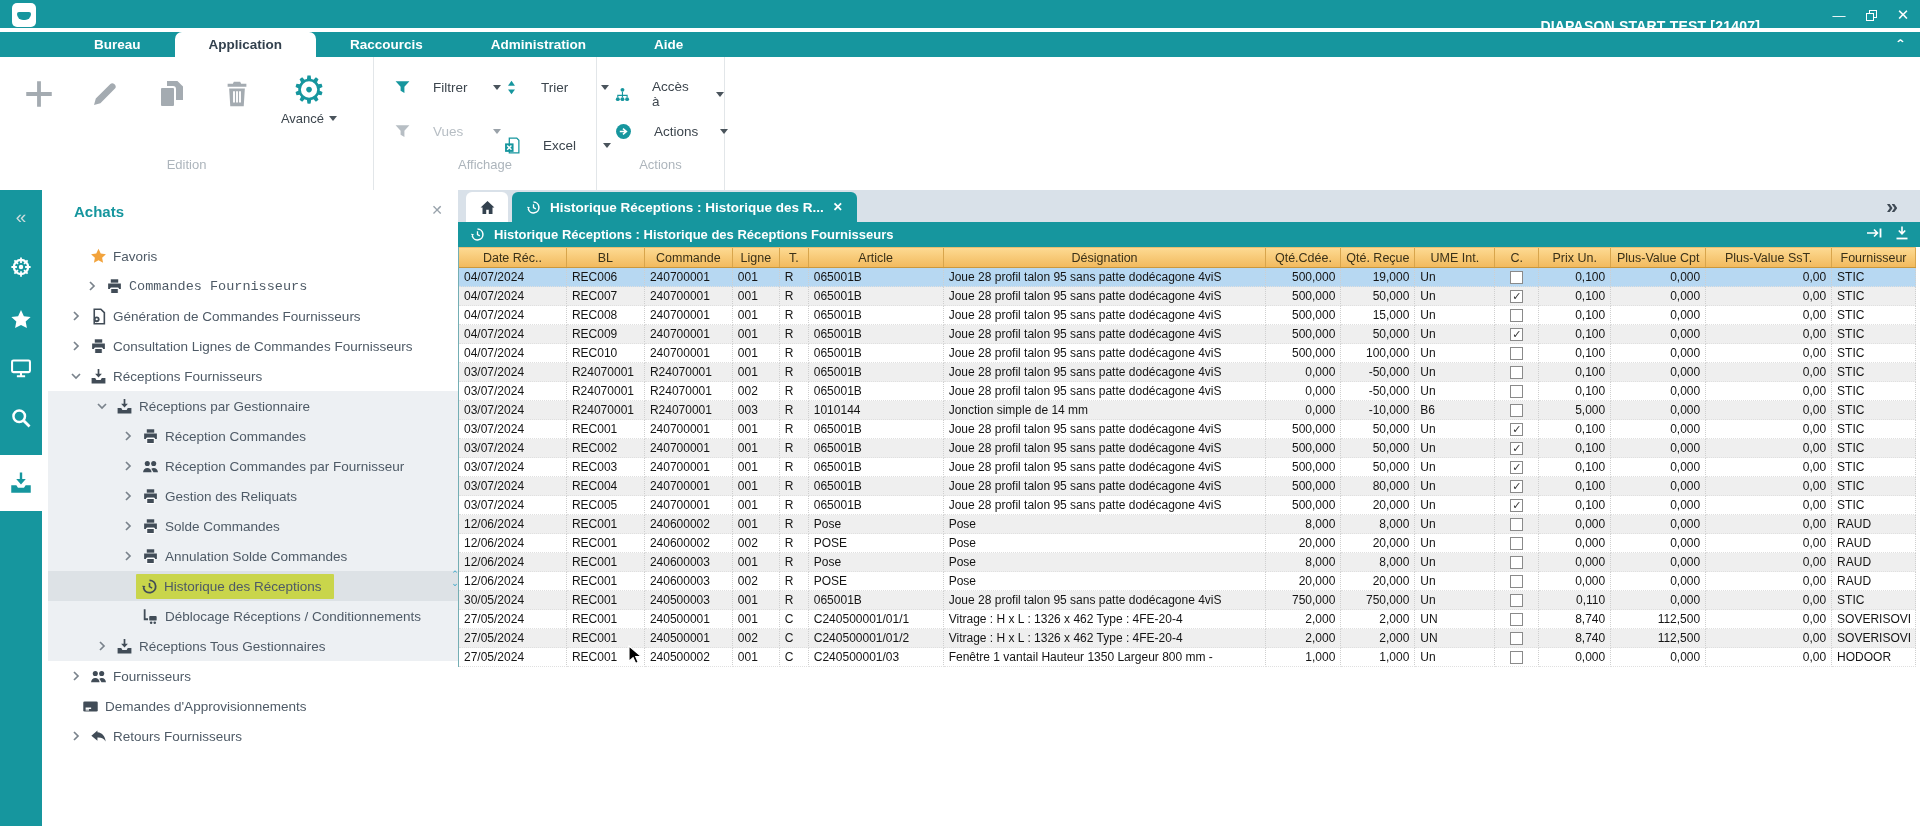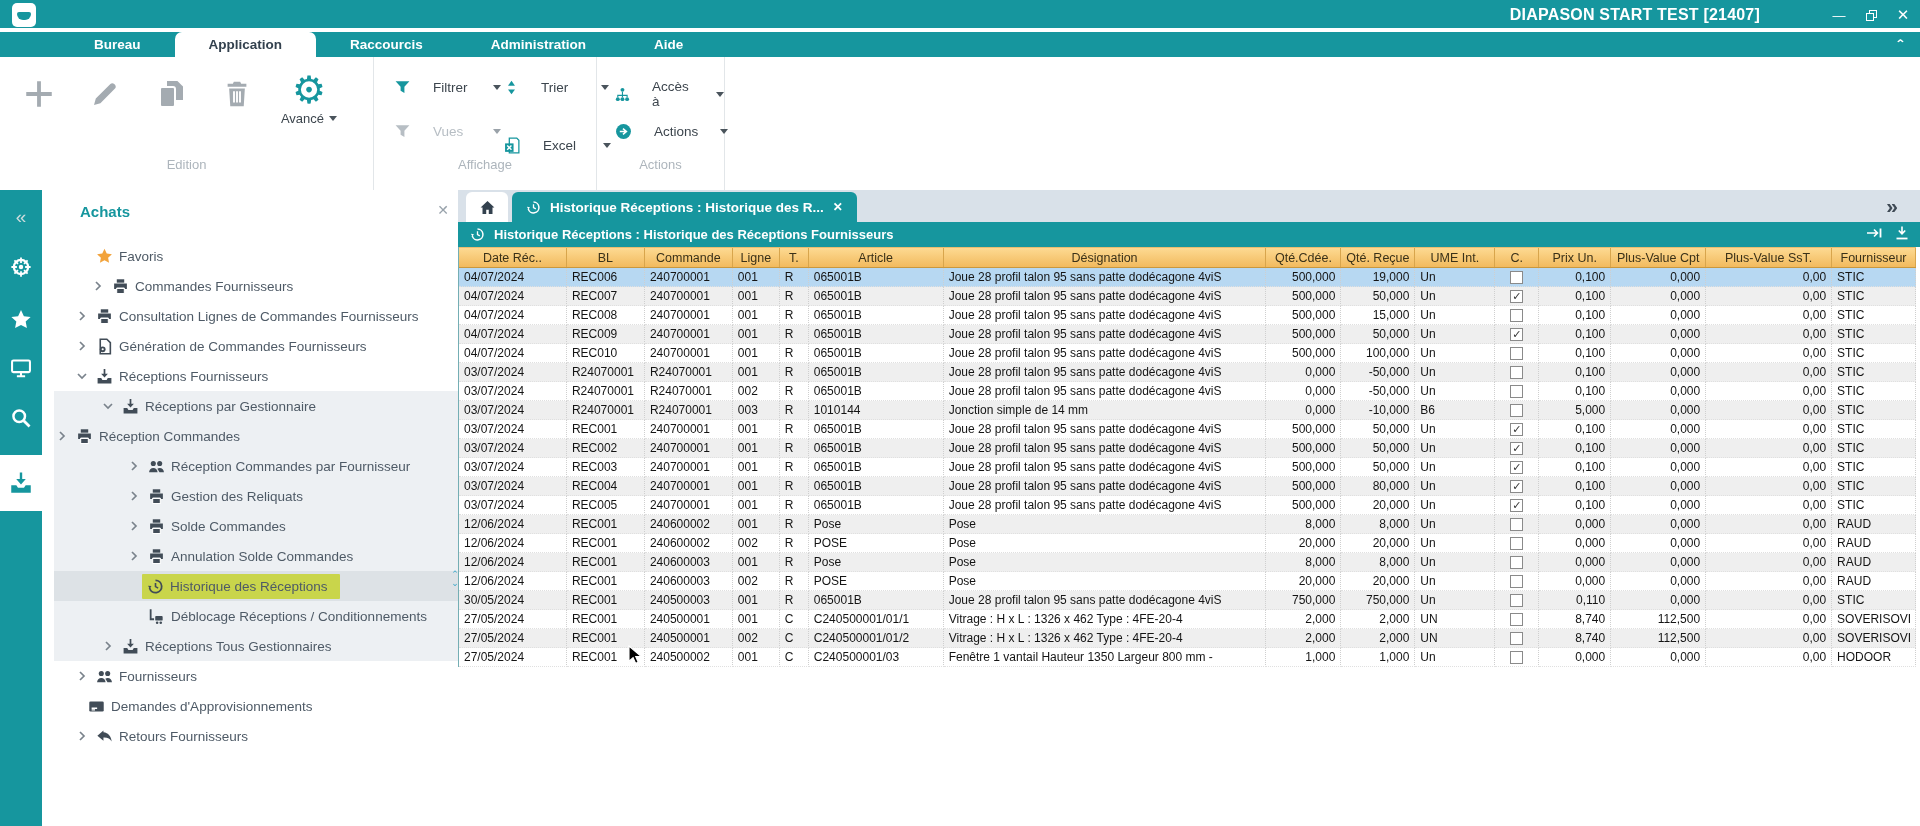--- a/index.html
+++ b/index.html
@@ -2,21 +2,21 @@
 <html><head>
 <meta charset="utf-8">
 <style>
   * { box-sizing: border-box; margin: 0; padding: 0; }
   html,body { width:1920px; height:826px; overflow:hidden; font-family:"Liberation Sans",sans-serif; background:#fff; }
 
   
   .titlebar { position:absolute; left:0; top:0; width:1920px; height:30px; background:#16969e; border-bottom:2px solid #fff; }
   .app-icon { position:absolute; left:12px; top:3px; width:24px; height:24px; background:#fff; border-radius:5px; }
   .app-icon span { position:absolute; left:5px; top:9px; width:14px; height:8px; background:#16969e; border-radius:2px 2px 6px 6px; }
-  .win-title { position:absolute; right:160px; top:6px; color:#fff; font-weight:bold; font-size:16px; letter-spacing:.2px; }
+  .win-title { position:absolute; right:160px; top:18px; color:#fff; font-weight:bold; font-size:14px; letter-spacing:.2px; }
   .win-controls { position:absolute; right:8px; top:0; height:30px; display:flex; align-items:center; gap:14px; color:#fff; }
   .win-btn { width:18px; height:18px; display:flex; align-items:center; justify-content:center; font-size:13px; cursor:default; }
   .restore-glyph { position:relative; width:11px; height:11px; }
   .restore-glyph i { position:absolute; border:1.5px solid #fff; width:8px; height:8px; display:block; }
   .restore-glyph i:first-child { right:0; top:0; }
   .restore-glyph i:last-child { left:0; bottom:0; background:#16969e; }
 
   
   .menubar { position:absolute; left:0; top:32px; width:1920px; height:25px; background:#16969e; display:flex; align-items:flex-end; padding-left:60px; }
   .menu-tab { height:25px; padding:0 34px; display:flex; align-items:center; color:#fff; font-weight:bold; font-size:13.5px; border-radius:7px 7px 0 0; }
@@ -41,21 +41,21 @@
   .srow { position:absolute; display:flex; align-items:center; gap:22px; font-size:13.5px; color:#3c454d; }
   .srow .lbl { min-width:38px; }
   .srow.disabled { color:#b7bec4; }
 
   
   .rail { position:absolute; left:0; top:190px; width:42px; height:636px; background:#16969e; }
   .rail-ic { position:absolute; left:0; width:42px; height:30px; display:flex; align-items:center; justify-content:center; color:#fff; }
   .rail-active { position:absolute; left:0; top:265px; width:42px; height:56px; background:#fff; display:flex; align-items:center; justify-content:center; }
 
   
-  .sidebar { position:absolute; left:54px; top:190px; width:416px; height:636px; background:#fff; border-right:1px solid #ccd4da; }
+  .sidebar { position:absolute; left:48px; top:190px; width:416px; height:636px; background:#fff; border-right:1px solid #ccd4da; }
   .sb-title { position:absolute; left:26px; top:13px; color:#16969e; font-weight:bold; font-size:15px; }
   .sb-close { position:absolute; right:20px; top:12px; color:#98a2ab; font-size:14px; }
   .tree { position:absolute; left:0; top:51px; width:100%; }
   .trow { position:relative; height:30px; display:flex; align-items:center; font-size:13.5px; color:#4e5a66; }
   .trow.grouped { background:#edf0f3; }
   .trow.selected { background:#dde2e6; }
   .tchev { width:16px; height:16px; display:flex; align-items:center; justify-content:center; flex:none; }
   .tico { width:17px; height:17px; margin:0 6px 0 6px; flex:none; color:#414c57; }
   .tico svg { width:100%; height:100%; }
   .tlabel { white-space:nowrap; }
@@ -253,62 +253,62 @@
   <div class="sb-title">Achats</div>
   <div class="sb-close">✕</div>
   <div class="tree" id="tree">
       <div class="trow" style="padding-left: 20px;">
         <span class="tchev"></span>
         <span class="tico"><svg viewBox="0 0 16 16">
             <path d="M8 .8l2.1 4.4 4.9.6-3.6 3.3.9 4.8L8 11.6l-4.3 2.3.9-4.8L1 5.8l4.9-.6z" fill="#f2a33c"></path>
           </svg></span>
         <span class="tlabel">Favoris</span>
       </div>
-      <div class="trow" style="padding-left: 36px;">
+      <div class="trow" style="padding-left: 36px; font-family: Liberation Mono, monospace;">
         <span class="tchev">
           <svg width="10" height="10" viewBox="0 0 10 10">
             <path d="M3 1l4 4-4 4" fill="none" stroke="#7a838c" stroke-width="1.7"></path>
           </svg>
         </span>
         <span class="tico"><svg viewBox="0 0 16 16">
             <path d="M4.5 1.2h7v3.2h-7z" fill="currentColor"></path>
             <path d="M2 5.2h12v5.2h-2.4V8.9H4.4v1.5H2z" fill="currentColor"></path>
             <path d="M4.4 9.9h7.2v4.6H4.4z" fill="currentColor" stroke="#fff" stroke-width="1"></path>
           </svg></span>
         <span class="tlabel">Commandes Fournisseurs</span>
       </div>
       <div class="trow" style="padding-left: 20px;">
         <span class="tchev">
           <svg width="10" height="10" viewBox="0 0 10 10">
             <path d="M3 1l4 4-4 4" fill="none" stroke="#7a838c" stroke-width="1.7"></path>
           </svg>
         </span>
         <span class="tico"><svg viewBox="0 0 16 16">
+            <path d="M4 1.2h6.2L13.5 4.4v10.4H4z" fill="none" stroke="currentColor" stroke-width="1.5"></path>
+            <circle cx="6.3" cy="10.6" r="2.7" fill="currentColor"></circle>
+            <circle cx="6.3" cy="10.6" r="1" fill="#fff"></circle>
+          </svg></span>
+        <span class="tlabel">Génération de Commandes Fournisseurs</span>
+      </div>
+      <div class="trow" style="padding-left: 20px;">
+        <span class="tchev">
+          <svg width="10" height="10" viewBox="0 0 10 10">
+            <path d="M3 1l4 4-4 4" fill="none" stroke="#7a838c" stroke-width="1.7"></path>
+          </svg>
+        </span>
+        <span class="tico"><svg viewBox="0 0 16 16">
             <path d="M4.5 1.2h7v3.2h-7z" fill="currentColor"></path>
             <path d="M2 5.2h12v5.2h-2.4V8.9H4.4v1.5H2z" fill="currentColor"></path>
             <path d="M4.4 9.9h7.2v4.6H4.4z" fill="currentColor" stroke="#fff" stroke-width="1"></path>
           </svg></span>
         <span class="tlabel">Consultation Lignes de Commandes Fournisseurs</span>
       </div>
       <div class="trow" style="padding-left: 20px;">
         <span class="tchev">
           <svg width="10" height="10" viewBox="0 0 10 10">
-            <path d="M3 1l4 4-4 4" fill="none" stroke="#7a838c" stroke-width="1.7"></path>
-          </svg>
-        </span>
-        <span class="tico"><svg viewBox="0 0 16 16">
-            <path d="M4 1.2h6.2L13.5 4.4v10.4H4z" fill="none" stroke="currentColor" stroke-width="1.5"></path>
-            <circle cx="6.3" cy="10.6" r="2.7" fill="currentColor"></circle>
-            <circle cx="6.3" cy="10.6" r="1" fill="#fff"></circle>
-          </svg></span>
-        <span class="tlabel">Génération de Commandes Fournisseurs</span>
-      </div>
-      <div class="trow" style="padding-left: 20px;">
-        <span class="tchev">
-          <svg width="10" height="10" viewBox="0 0 10 10">
             <path d="M1 3l4 4 4-4" fill="none" stroke="#7a838c" stroke-width="1.7"></path>
           </svg>
         </span>
         <span class="tico"><svg viewBox="0 0 16 16">
             <path d="M7.2 1h1.6v4.4h2.4L8 9 4.8 5.4h2.4z" fill="currentColor"></path>
             <path d="M1.5 9.5h3.4l1.1 1.7h4l1.1-1.7h3.4v5h-13z" fill="currentColor"></path>
           </svg></span>
         <span class="tlabel">Réceptions Fournisseurs</span>
       </div>
       <div class="trow grouped" style="padding-left: 46px;">
@@ -316,21 +316,21 @@
           <svg width="10" height="10" viewBox="0 0 10 10">
             <path d="M1 3l4 4 4-4" fill="none" stroke="#7a838c" stroke-width="1.7"></path>
           </svg>
         </span>
         <span class="tico"><svg viewBox="0 0 16 16">
             <path d="M7.2 1h1.6v4.4h2.4L8 9 4.8 5.4h2.4z" fill="currentColor"></path>
             <path d="M1.5 9.5h3.4l1.1 1.7h4l1.1-1.7h3.4v5h-13z" fill="currentColor"></path>
           </svg></span>
         <span class="tlabel">Réceptions par Gestionnaire</span>
       </div>
-      <div class="trow grouped" style="">
+      <div class="trow grouped" style="padding-left: 72px;">
         <span class="tchev">
           <svg width="10" height="10" viewBox="0 0 10 10">
             <path d="M3 1l4 4-4 4" fill="none" stroke="#7a838c" stroke-width="1.7"></path>
           </svg>
         </span>
         <span class="tico"><svg viewBox="0 0 16 16">
             <path d="M4.5 1.2h7v3.2h-7z" fill="currentColor"></path>
             <path d="M2 5.2h12v5.2h-2.4V8.9H4.4v1.5H2z" fill="currentColor"></path>
             <path d="M4.4 9.9h7.2v4.6H4.4z" fill="currentColor" stroke="#fff" stroke-width="1"></path>
           </svg></span>

